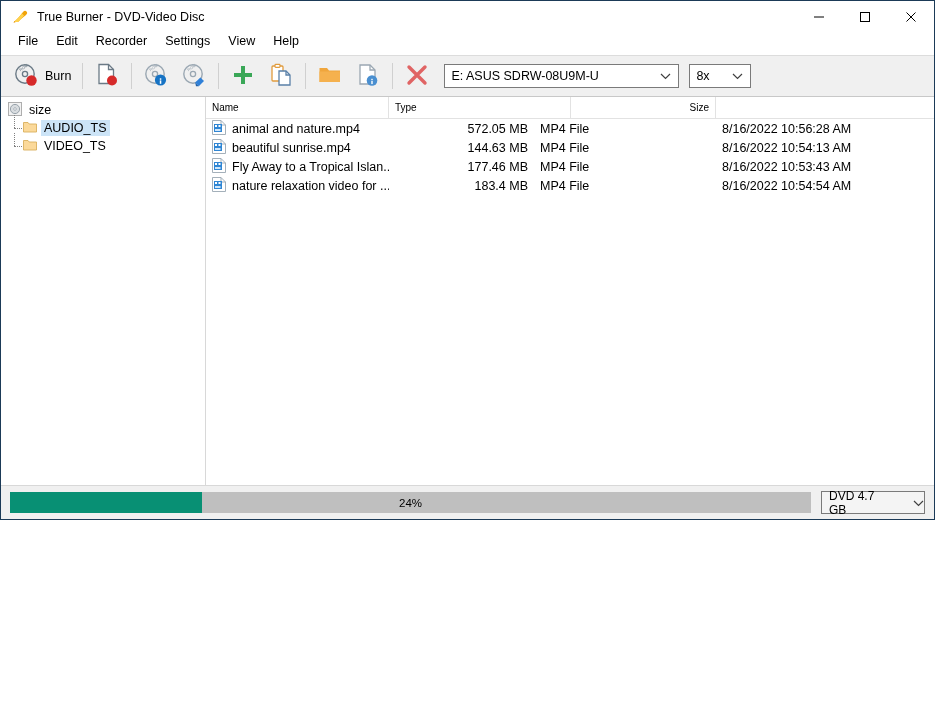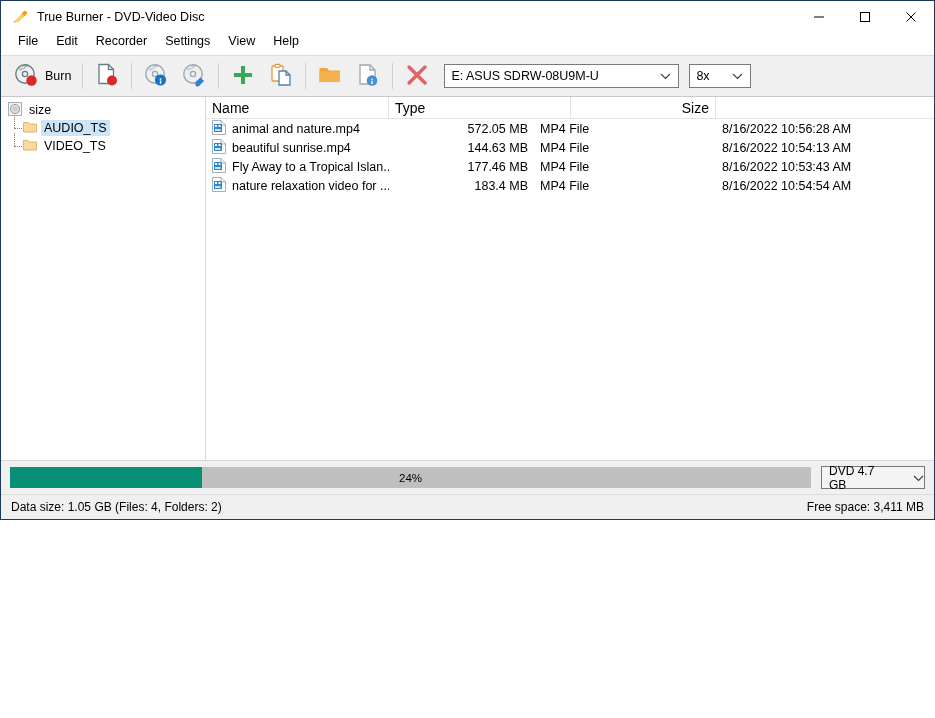--- a/index.html
+++ b/index.html
@@ -189,21 +189,21 @@
     display: flex;
     flex-direction: column;
     min-width: 0;
   }
   .list-header {
     height: 21px;
     flex: 0 0 auto;
     background: #ffffff;
     border-bottom: 1px solid #e2e2e2;
     display: flex;
-    font-size: 14px;
+    font-size: 10px;
     position: relative;
   }
   .hcell {
     display: flex;
     align-items: center;
     box-sizing: border-box;
     border-right: 1px solid #e2e2e2;
     padding: 0 6px;
     height: 21px;
     white-space: nowrap;
@@ -598,18 +598,14 @@
     <div class="combo-media">
       <span>DVD 4.7 GB</span>
       <span class="caret">
         <svg width="11" height="7" viewBox="0 0 11 7">
             <path d="M1 1 L5.5 5.5 L10 1" fill="none" stroke="#404040" stroke-width="1.2"></path>
           </svg>
       </span>
     </div>
   </div>
 
-  <div class="statusbar">
-    <div>Data size: 1.05 GB (Files: 4, Folders: 2)</div>
-    <div>Free space: 3,411 MB</div>
-  </div>
 
 </div>
 
 </body></html>

